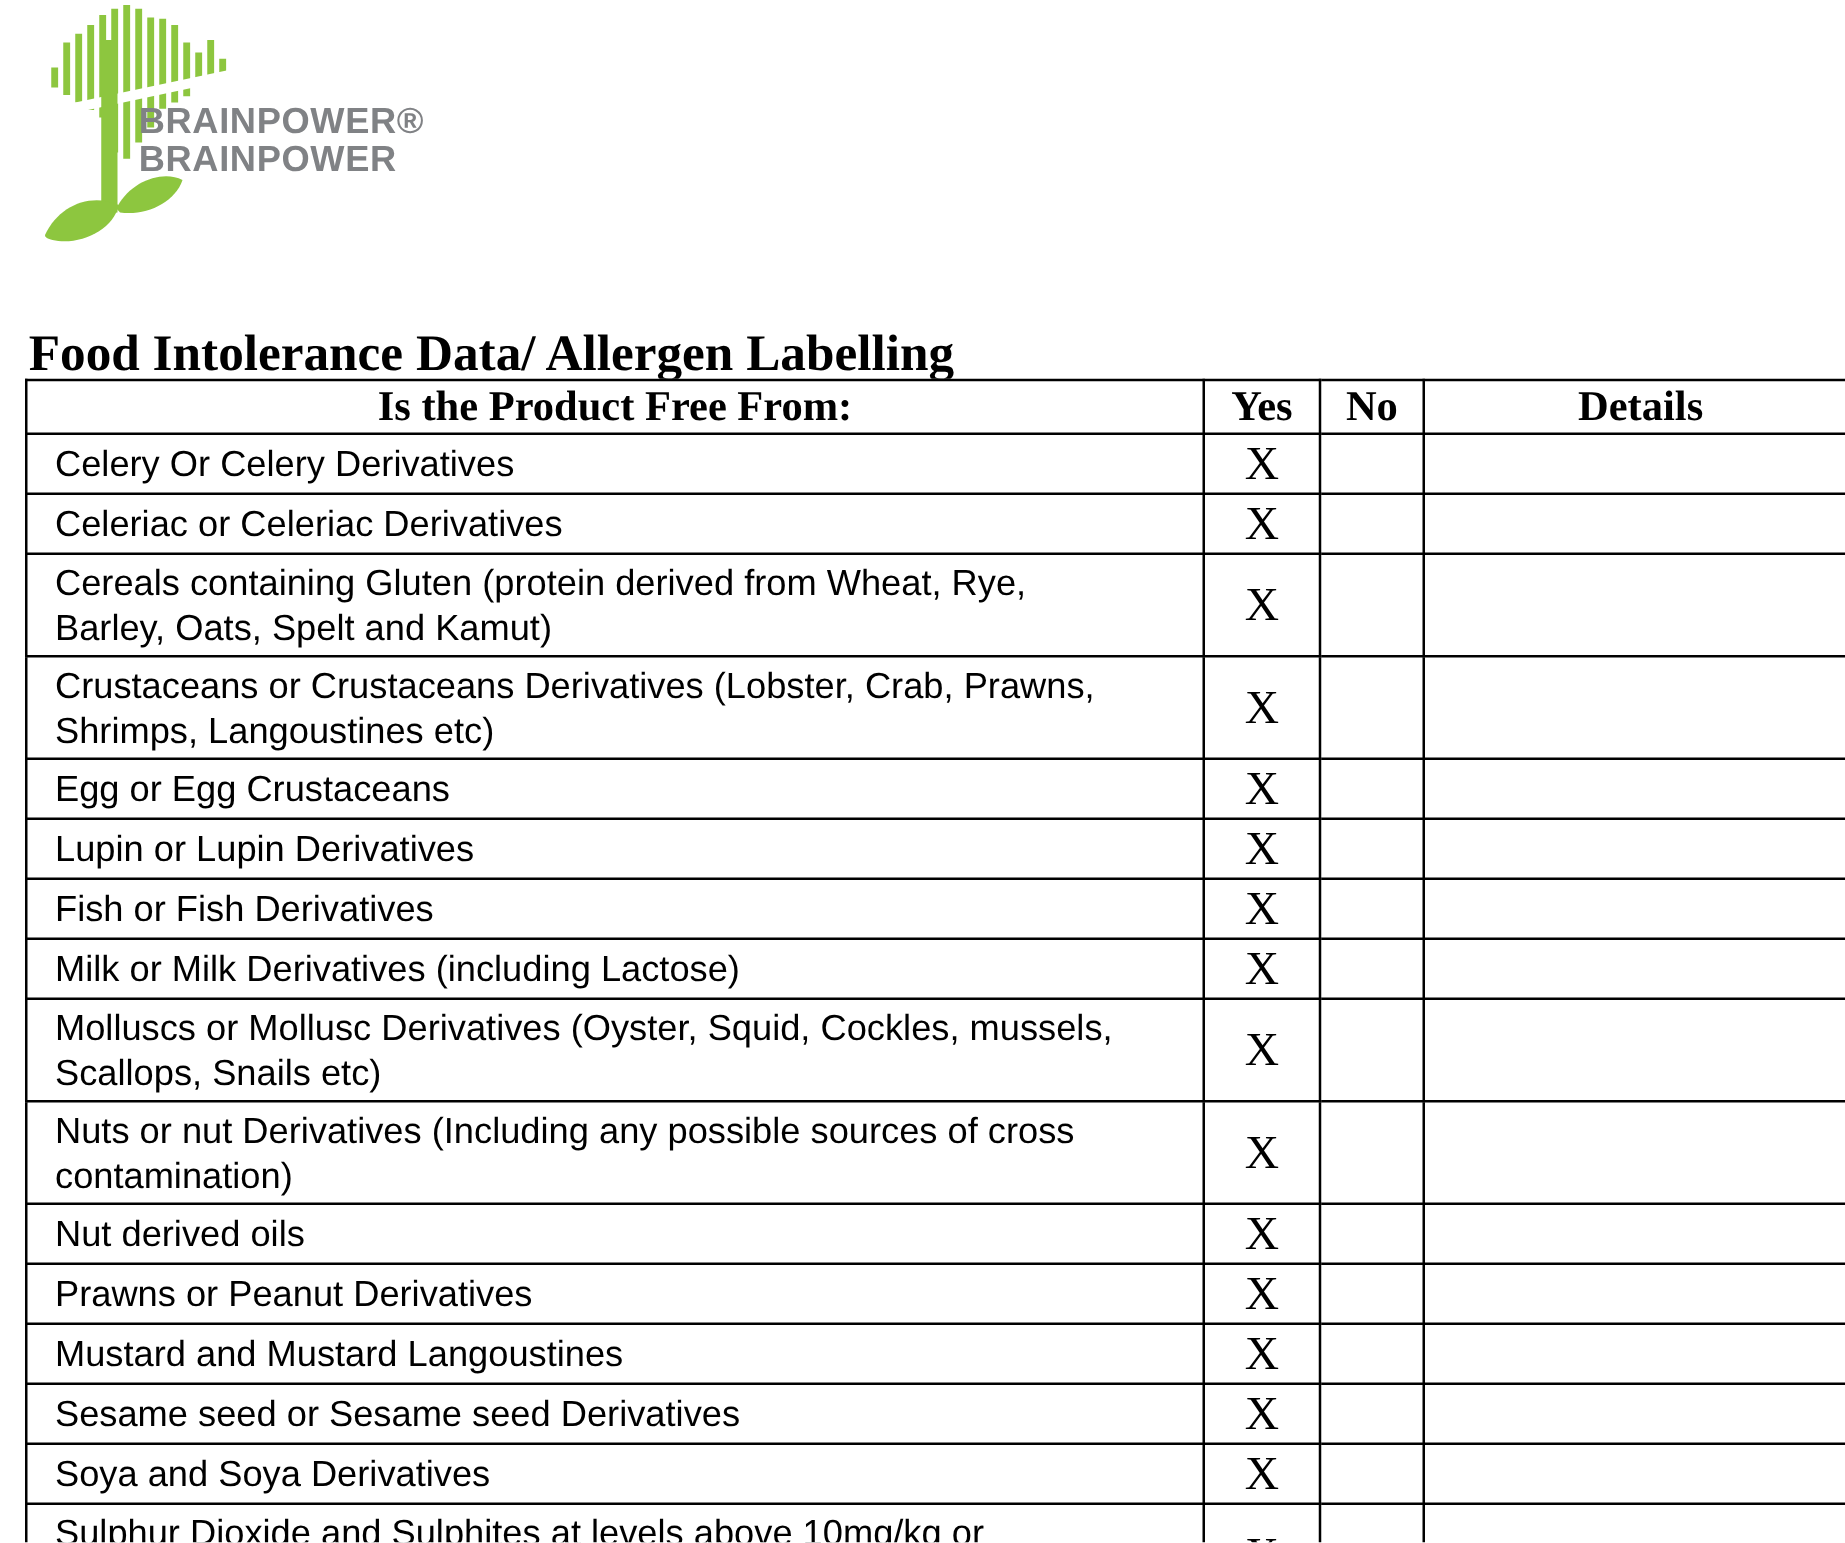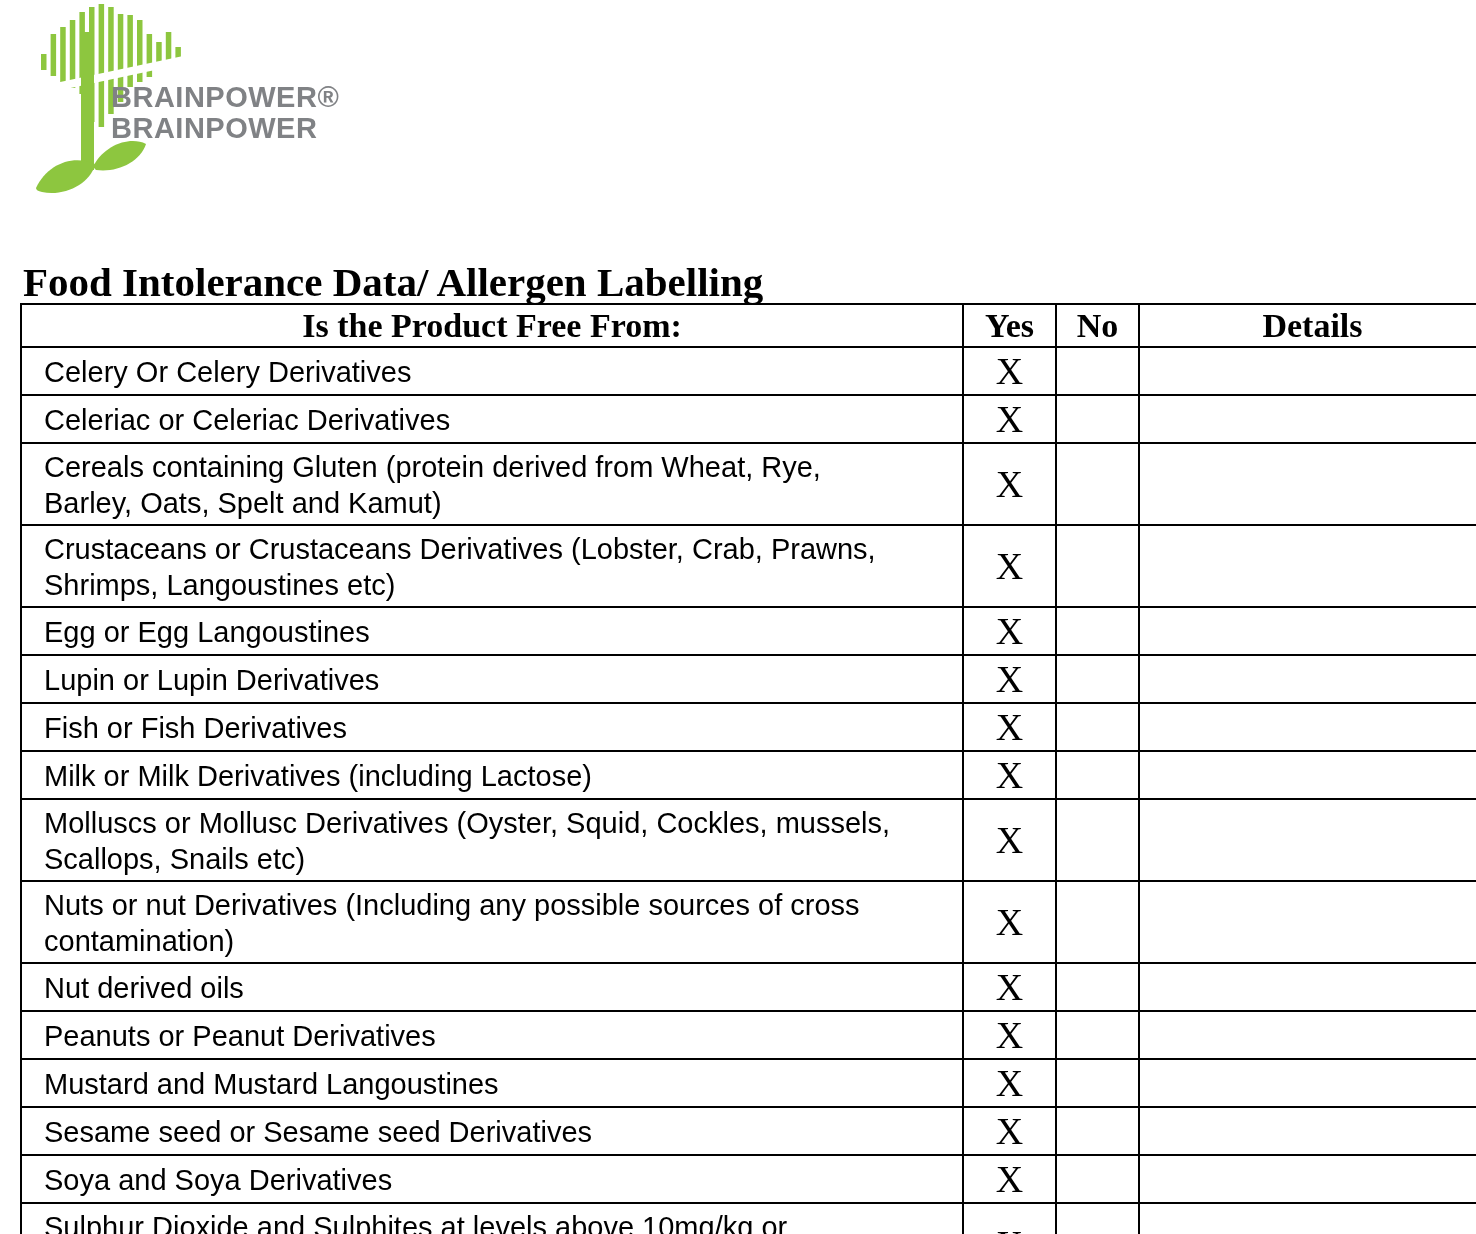--- a/index.html
+++ b/index.html
@@ -139,21 +139,21 @@
           <td class="c-mark"></td>
         </tr>
         <tr class="double">
           <td class="c-label">Crustaceans or Crustaceans Derivatives (Lobster, Crab, Prawns,
 Shrimps, Langoustines etc)</td>
           <td class="c-mark">X</td>
           <td class="c-mark"></td>
           <td class="c-mark"></td>
         </tr>
         <tr class="single">
-          <td class="c-label">Egg or Egg Langoustines</td>
+          <td class="c-label">Egg or Egg Crustaceans</td>
           <td class="c-mark">X</td>
           <td class="c-mark"></td>
           <td class="c-mark"></td>
         </tr>
         <tr class="single">
           <td class="c-label">Lupin or Lupin Derivatives</td>
           <td class="c-mark">X</td>
           <td class="c-mark"></td>
           <td class="c-mark"></td>
         </tr>
@@ -183,21 +183,21 @@
           <td class="c-mark"></td>
           <td class="c-mark"></td>
         </tr>
         <tr class="single">
           <td class="c-label">Nut derived oils</td>
           <td class="c-mark">X</td>
           <td class="c-mark"></td>
           <td class="c-mark"></td>
         </tr>
         <tr class="single">
-          <td class="c-label">Peanuts or Peanut Derivatives</td>
+          <td class="c-label">Prawns or Peanut Derivatives</td>
           <td class="c-mark">X</td>
           <td class="c-mark"></td>
           <td class="c-mark"></td>
         </tr>
         <tr class="single">
           <td class="c-label">Mustard and Mustard Langoustines</td>
           <td class="c-mark">X</td>
           <td class="c-mark"></td>
           <td class="c-mark"></td>
         </tr>

